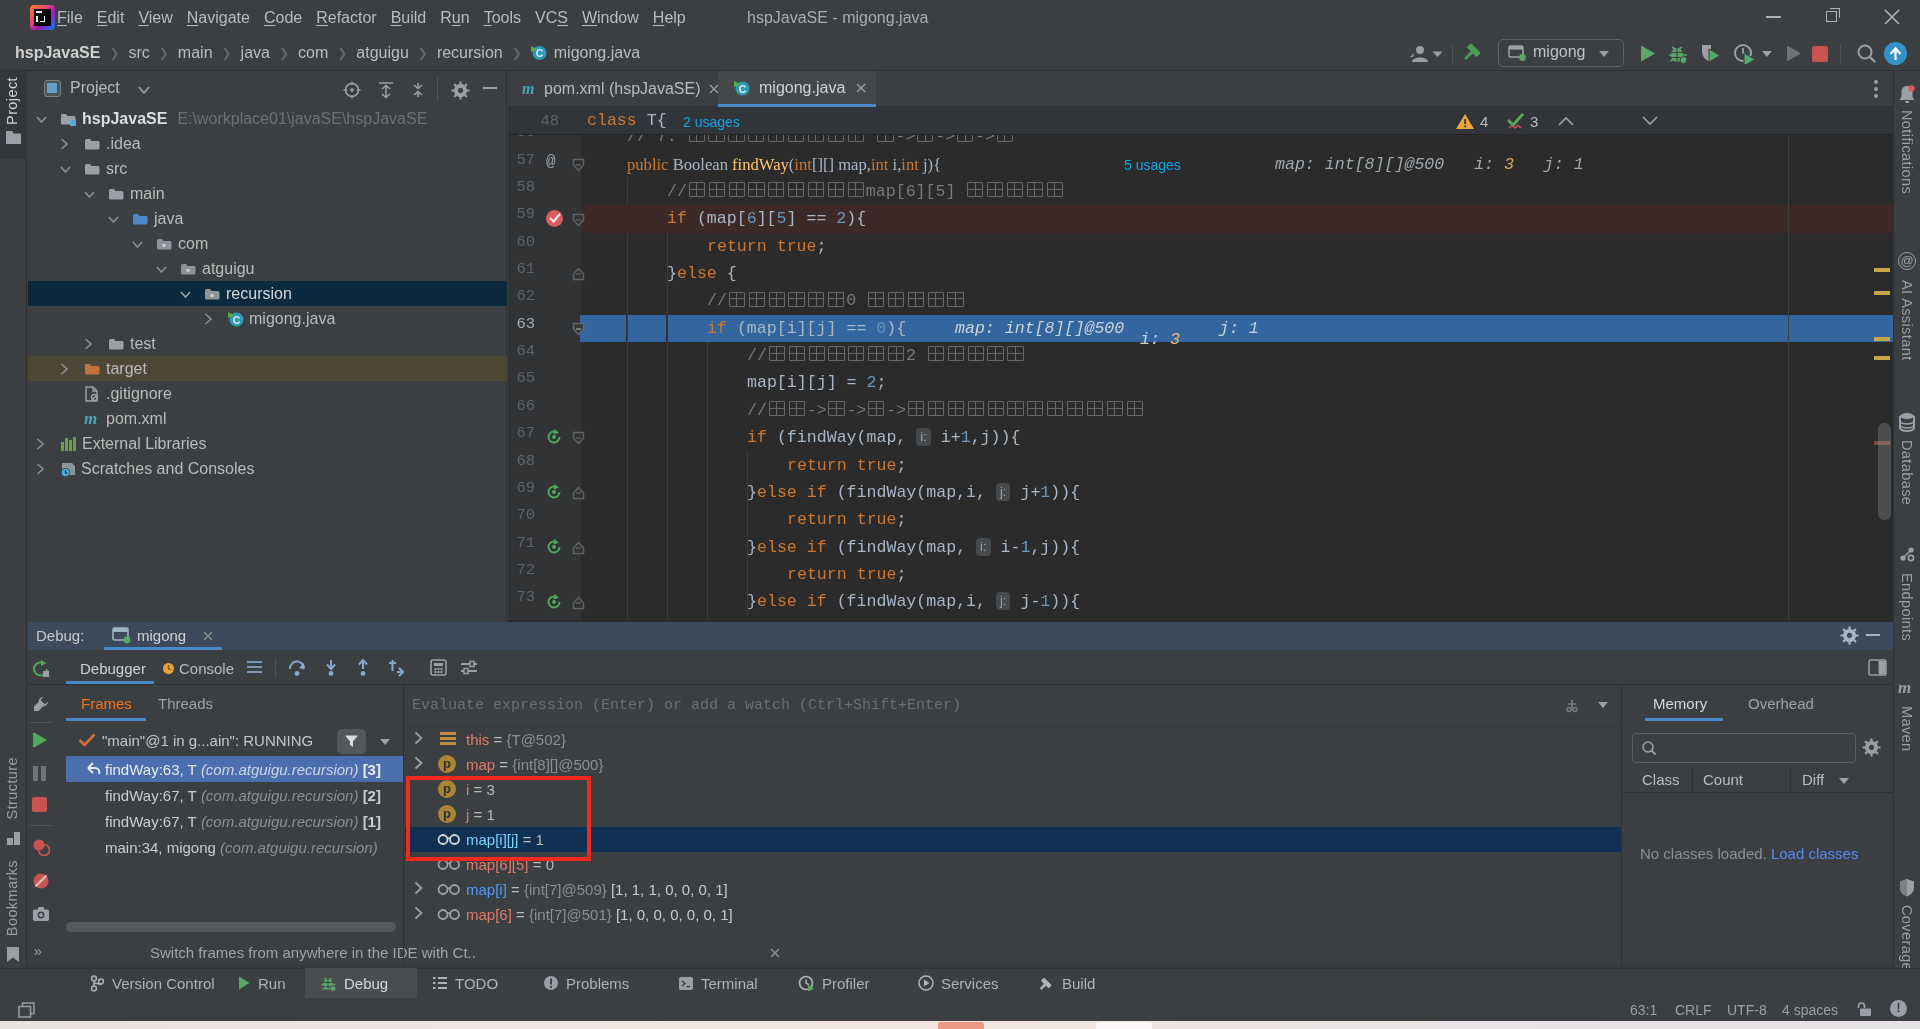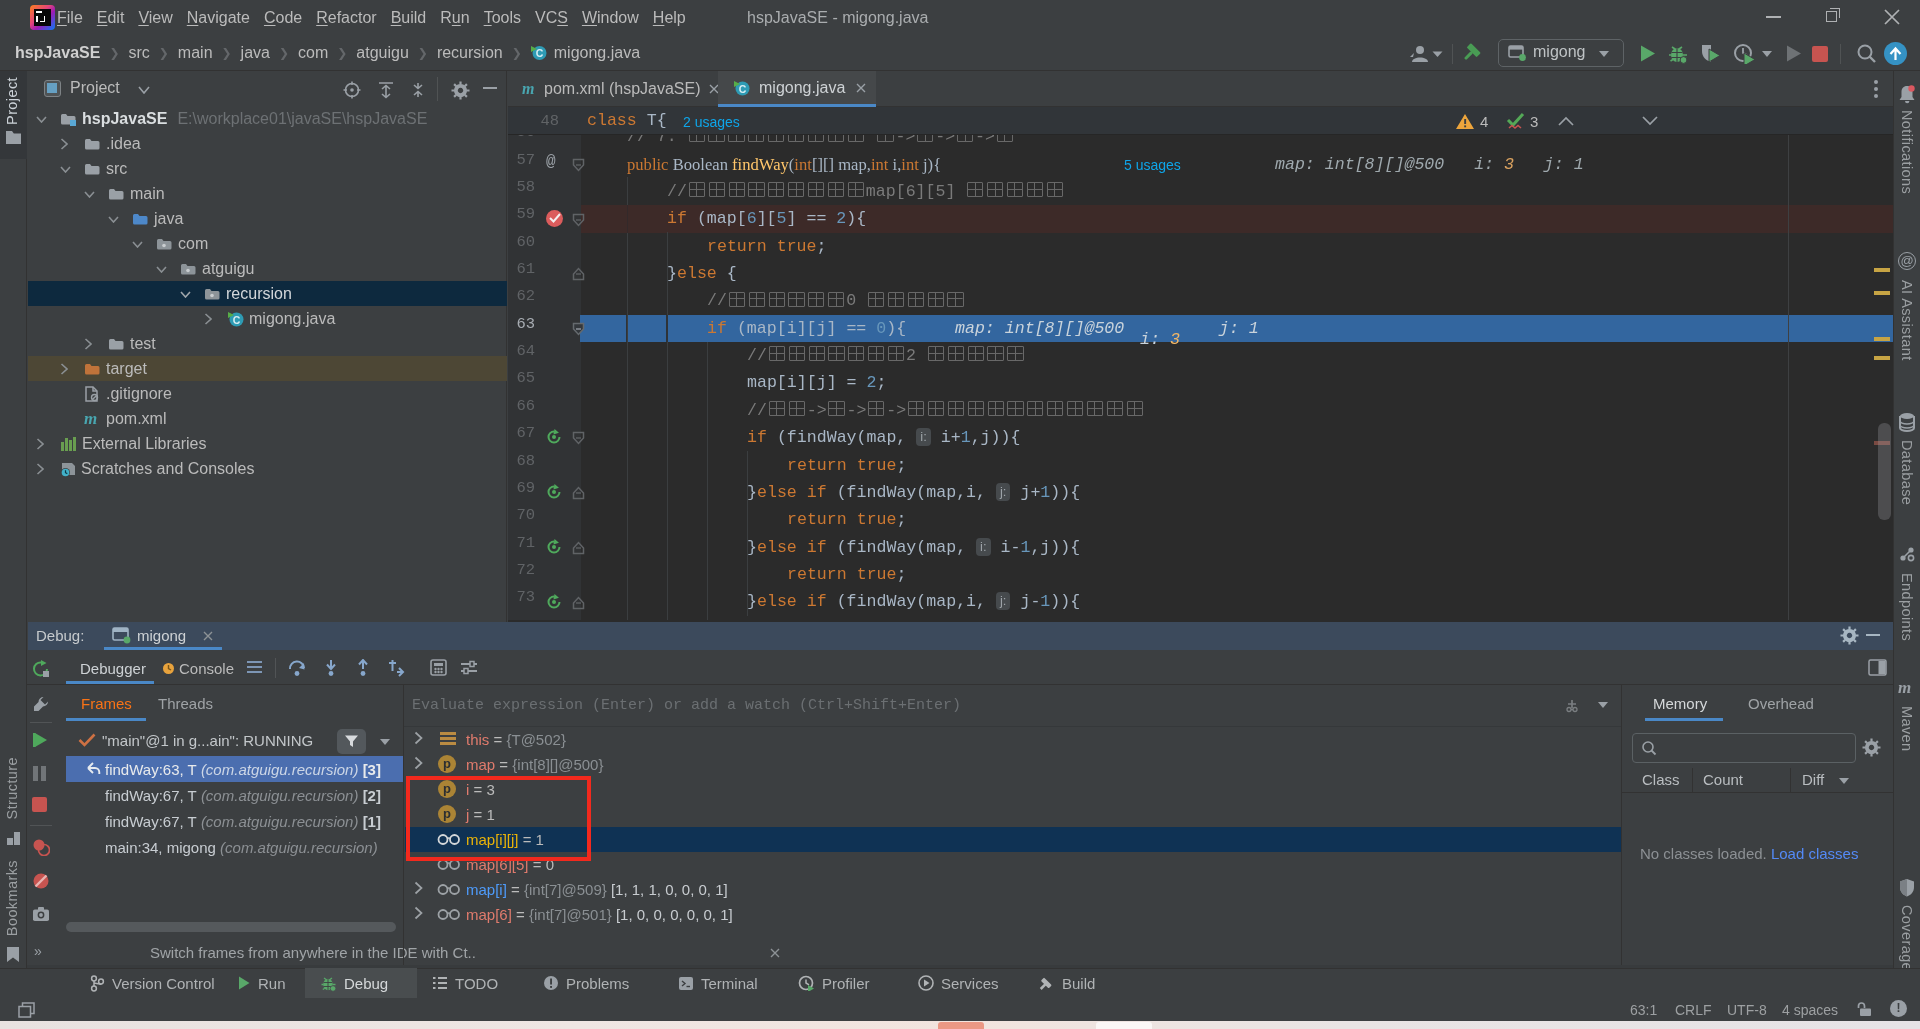--- a/index.html
+++ b/index.html
@@ -670,21 +670,21 @@
 <div class="vrow" style="left:466px;top:751.6px;"><span style="color:#e07b6d;">map</span>&nbsp;=&nbsp;<span style="color:#8a8f93;">{int[8][]@500}</span></div>
 <div class="abs" style="left:438px;top:780px;width:18px;height:18px;border-radius:50%;background:#ab8435;color:#2d2f31;font-size:13px;font-weight:bold;text-align:center;line-height:18px;">p</div>
 <div class="vrow" style="left:466px;top:776.7px;"><span style="color:#e07b6d;">i</span>&nbsp;=&nbsp;3</div>
 <div class="abs" style="left:438px;top:805px;width:18px;height:18px;border-radius:50%;background:#ab8435;color:#2d2f31;font-size:13px;font-weight:bold;text-align:center;line-height:18px;">p</div>
 <div class="vrow" style="left:466px;top:801.8px;"><span style="color:#e07b6d;">j</span>&nbsp;=&nbsp;1</div>
 <svg class="abs" style="left:437px;top:832px;" width="24" height="13">
       <circle cx="6" cy="7.5" r="4.5" fill="none" stroke="#d5d8da" stroke-width="1.8"></circle>
       <circle cx="17.5" cy="7.5" r="4.5" fill="none" stroke="#d5d8da" stroke-width="1.8"></circle>
       <path d="M10.5 6.5 A2 2 0 0 1 13 6.5" fill="none" stroke="#d5d8da" stroke-width="1.5"></path>
     </svg>
-<div class="vrow" style="left:466px;top:826.9px;"><span style="color:#eab308;">map[i][j]</span>&nbsp;=&nbsp;1</div>
+<div class="vrow" style="left:466px;top:826.9px;"><span style="color:#7dd3fc;">map[i][j]</span>&nbsp;=&nbsp;1</div>
 <svg class="abs" style="left:437px;top:857px;" width="24" height="13">
       <circle cx="6" cy="7.5" r="4.5" fill="none" stroke="#9da2a6" stroke-width="1.8"></circle>
       <circle cx="17.5" cy="7.5" r="4.5" fill="none" stroke="#9da2a6" stroke-width="1.8"></circle>
       <path d="M10.5 6.5 A2 2 0 0 1 13 6.5" fill="none" stroke="#9da2a6" stroke-width="1.5"></path>
     </svg>
 <div class="vrow" style="left:466px;top:852px;"><span style="color:#e07b6d;">map[6][5]</span>&nbsp;=&nbsp;0</div>
 <svg class="abs" style="left:414px;top:881px;" width="9" height="14">
       <path d="M1.5 1.5 L7.5 7 L1.5 12.5" fill="none" stroke="#9da2a6" stroke-width="1.7"></path>
     </svg>
 <svg class="abs" style="left:437px;top:882px;" width="24" height="13">

